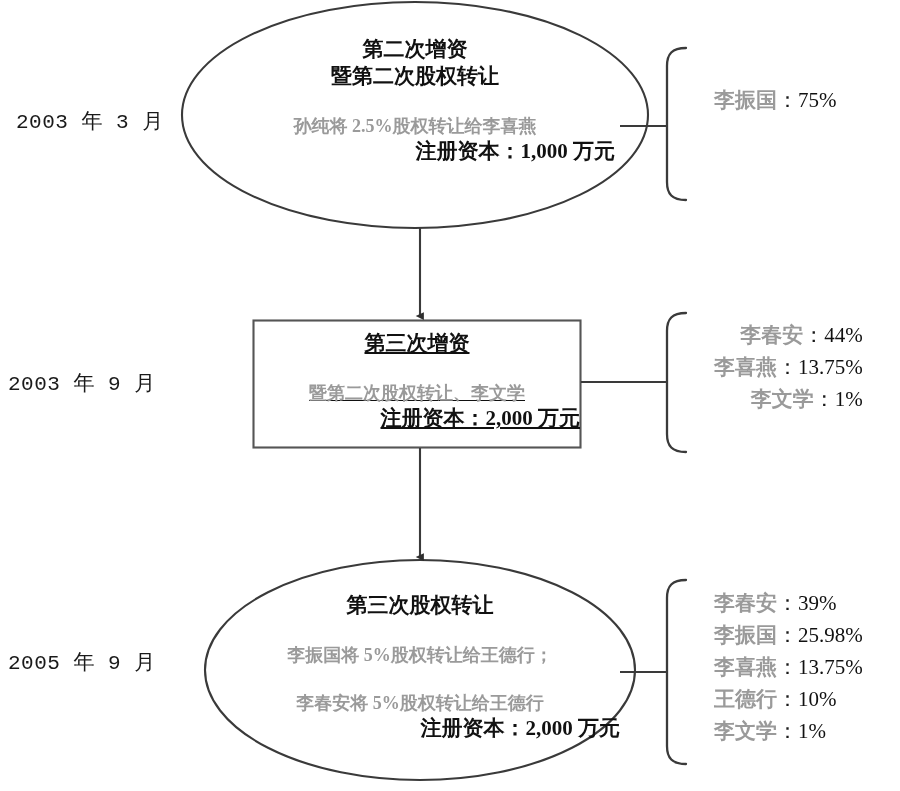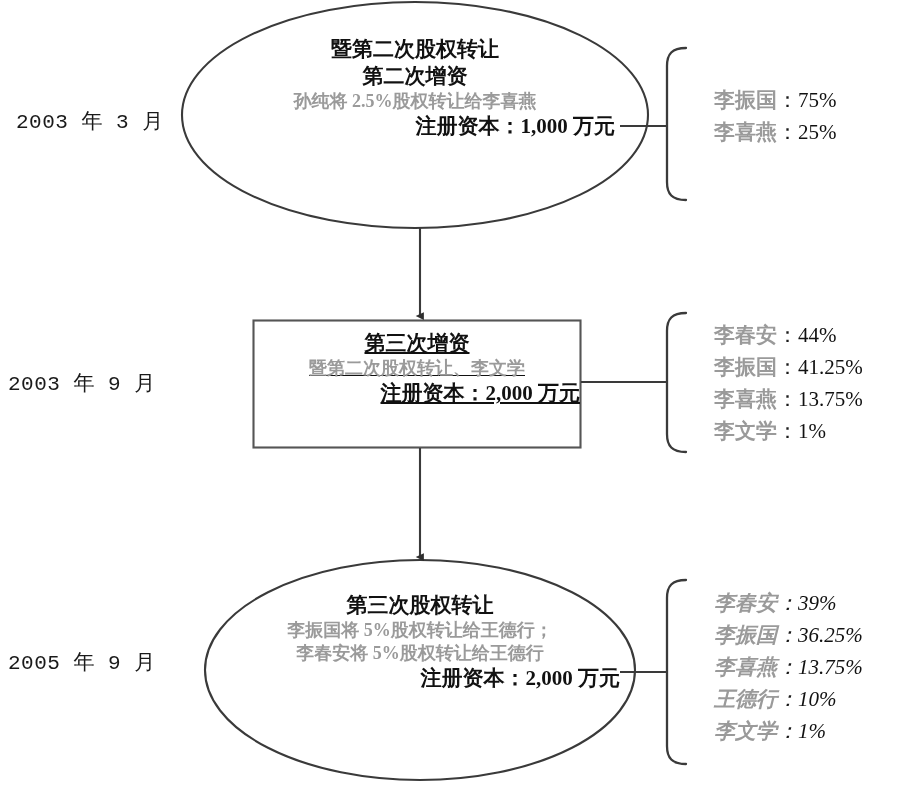--- a/index.html
+++ b/index.html
@@ -43,20 +43,21 @@
     font-size: 21px;
     font-weight: bold;
     color: #111111;
     white-space: nowrap;
   }
   .node-sub {
     font-size: 18px;
     font-weight: bold;
     color: #9a9a9a;
     white-space: nowrap;
+    margin-top: 25px;
   }
   .node-capital {
     font-size: 21px;
     font-weight: bold;
     color: #111111;
     white-space: nowrap;
     text-align: right;
   }
   .holder-list {
     position: absolute;
@@ -111,22 +112,22 @@
     <path d="M686,313 C672,313 667,319 667,331 L667,434 C667,446 672,452 686,452" fill="none" stroke="#3a3a3a" stroke-width="2.3" stroke-linecap="round"></path>
 
     <path d="M686,580 C672,580 667,586 667,598 L667,746 C667,758 672,764 686,764" fill="none" stroke="#3a3a3a" stroke-width="2.3" stroke-linecap="round"></path>
   </svg>
 
   <div class="date-label" style="left:16px; top:107px;">2003 年 3 月</div>
   <div class="date-label" style="left:8px; top:369px;">2003 年 9 月</div>
   <div class="date-label" style="left:8px; top:648px;">2005 年 9 月</div>
 
   <div class="node-text" style="left:215px; top:36px; width:400px;">
+    <div class="node-title">第二次增资</div>
     <div class="node-title">暨第二次股权转让</div>
-    <div class="node-title">第二次增资</div>
     <div class="node-sub">孙纯将 2.5%股权转让给李喜燕</div>
     <div class="node-capital">注册资本：1,000 万元</div>
   </div>
 
   <div class="node-text" style="left:254px; top:330px; width:326px;text-decoration:underline;">
     <div class="node-title">第三次增资</div>
     <div class="node-sub">暨第二次股权转让、李文学</div>
     <div class="node-capital">注册资本：2,000 万元</div>
   </div>
 
@@ -134,46 +135,40 @@
     <div class="node-title">第三次股权转让</div>
     <div class="node-sub">李振国将 5%股权转让给王德行；</div>
     <div class="node-sub">李春安将 5%股权转让给王德行</div>
     <div class="node-capital">注册资本：2,000 万元</div>
   </div>
 
   <div class="holder-list" style="left:714px; top:85px;">
     <div class="holder-row">
       <span class="holder-name">李振国</span><span class="holder-colon">：</span><span class="holder-pct">75%</span>
     </div>
-    <div class="holder-row">
-      <span class="holder-name">李喜燕</span><span class="holder-colon">：</span><span class="holder-pct">25%</span>
-    </div>
   </div>
 
-  <div class="holder-list" style="left:714px; top:320px;">
+  <div class="holder-list" style="left:714px; top:320px;text-align:right;">
     <div class="holder-row">
       <span class="holder-name">李春安</span><span class="holder-colon">：</span><span class="holder-pct">44%</span>
-    </div>
-    <div class="holder-row">
-      <span class="holder-name">李振国</span><span class="holder-colon">：</span><span class="holder-pct">41.25%</span>
     </div>
     <div class="holder-row">
       <span class="holder-name">李喜燕</span><span class="holder-colon">：</span><span class="holder-pct">13.75%</span>
     </div>
     <div class="holder-row">
       <span class="holder-name">李文学</span><span class="holder-colon">：</span><span class="holder-pct">1%</span>
     </div>
   </div>
 
-  <div class="holder-list" style="left:714px; top:588px;font-style:italic;">
+  <div class="holder-list" style="left:714px; top:588px;">
     <div class="holder-row">
       <span class="holder-name">李春安</span><span class="holder-colon">：</span><span class="holder-pct">39%</span>
     </div>
     <div class="holder-row">
-      <span class="holder-name">李振国</span><span class="holder-colon">：</span><span class="holder-pct">36.25%</span>
+      <span class="holder-name">李振国</span><span class="holder-colon">：</span><span class="holder-pct">25.98%</span>
     </div>
     <div class="holder-row">
       <span class="holder-name">李喜燕</span><span class="holder-colon">：</span><span class="holder-pct">13.75%</span>
     </div>
     <div class="holder-row">
       <span class="holder-name">王德行</span><span class="holder-colon">：</span><span class="holder-pct">10%</span>
     </div>
     <div class="holder-row">
       <span class="holder-name">李文学</span><span class="holder-colon">：</span><span class="holder-pct">1%</span>
     </div>

